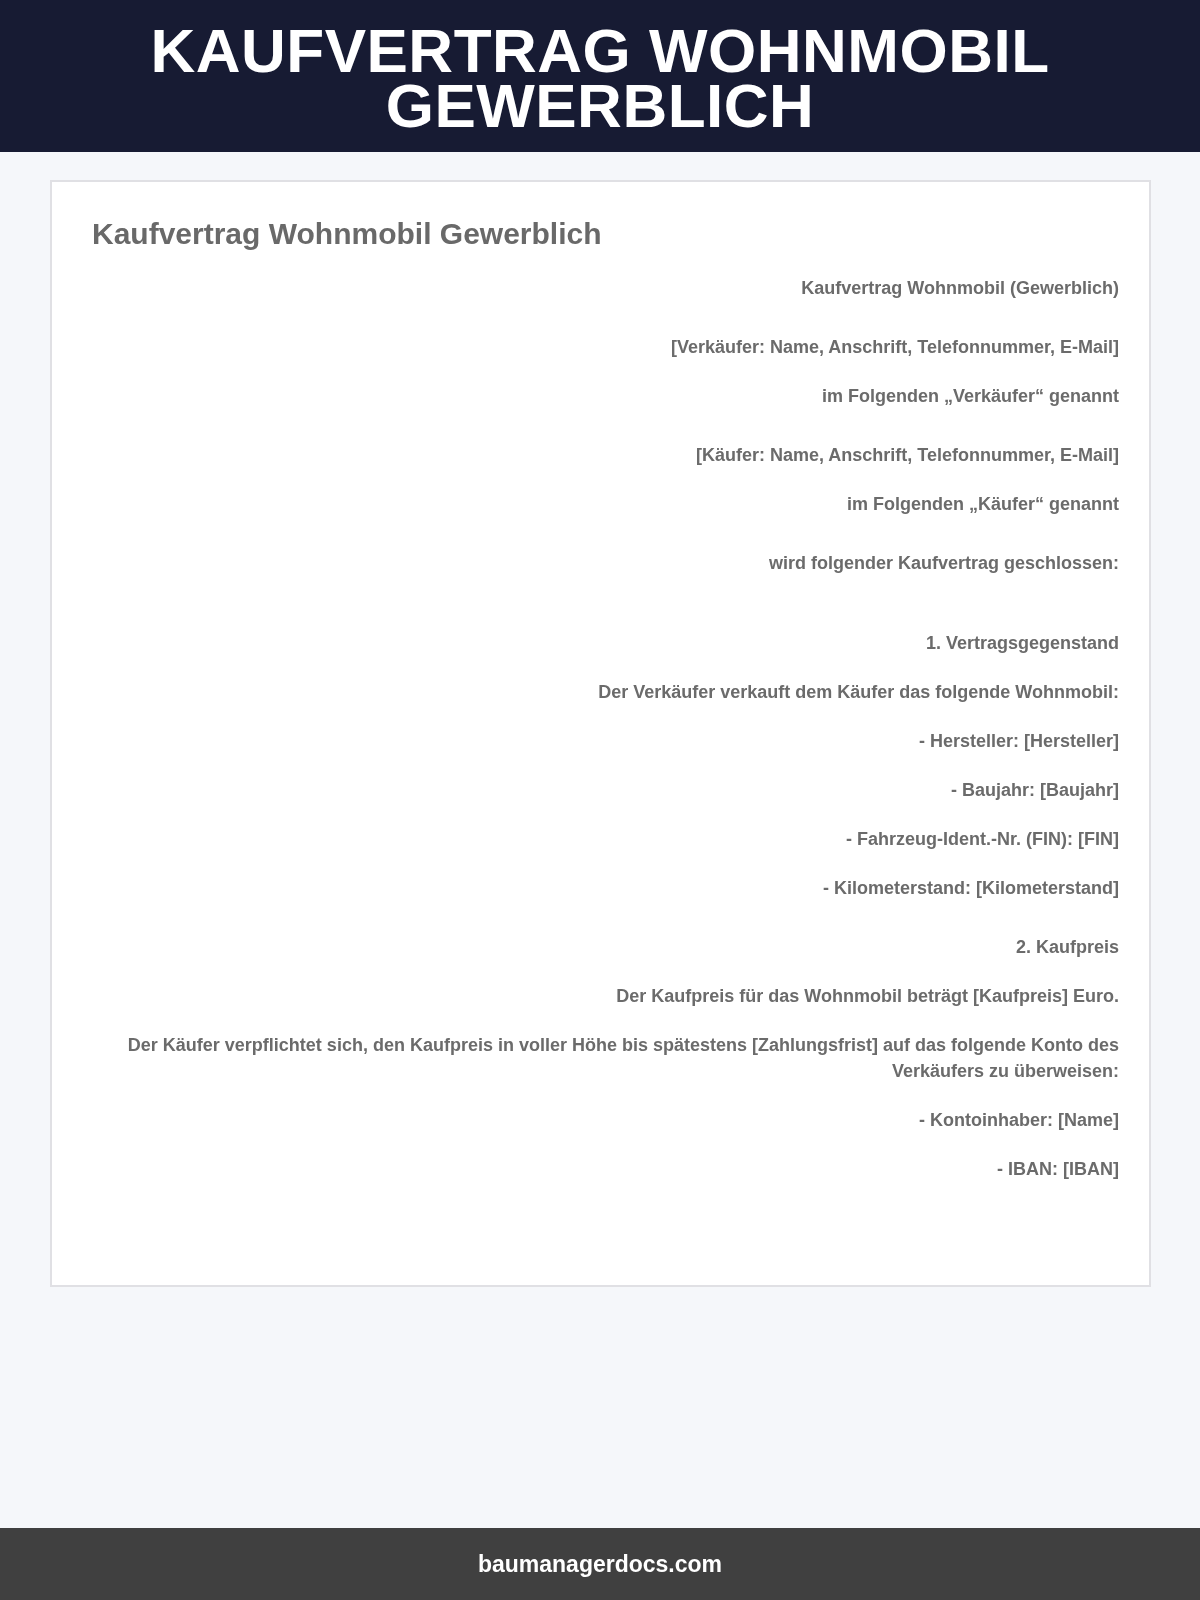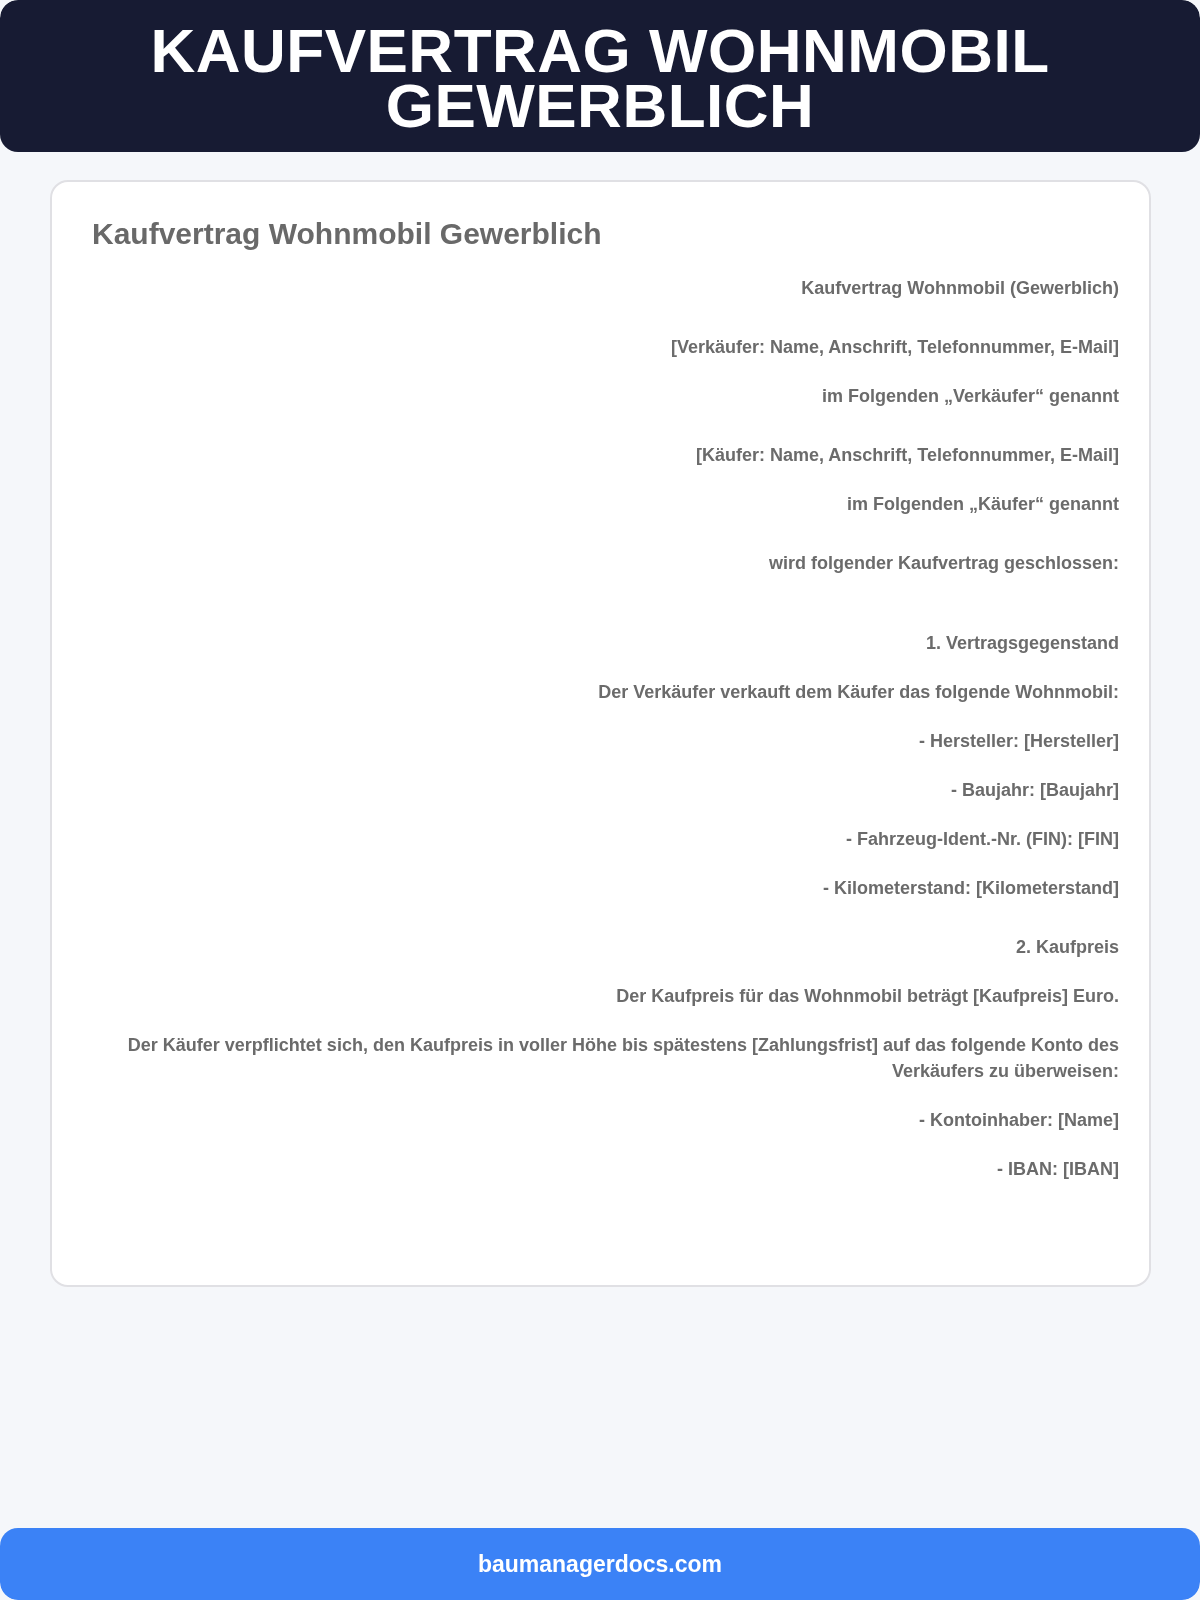--- a/index.html
+++ b/index.html
@@ -1,15 +1,15 @@
 <!DOCTYPE html>
 <html lang="de"><head>
 <meta charset="utf-8">
 <style>
-  * { margin: 0; padding: 0; box-sizing: border-box; border-radius: 18px; }
+  * { margin: 0; padding: 0; box-sizing: border-box; }
   html, body { width: 1200px; }
   body {
     height: 1600px;
     display: flex;
     flex-direction: column;
     background: #f5f7fa;
     font-family: "Liberation Sans", "DejaVu Sans", sans-serif;
     overflow: hidden;
   }
   .site-header {
@@ -52,21 +52,21 @@
     font-weight: 700;
     margin: 23px 0;
     text-align: right;
   }
   .doc-card p.sp-lg  { margin-top: 33px; }
   .doc-card p.sp-xl  { margin-top: 38px; }
   .doc-card p.sp-xxl { margin-top: 54px; }
   .site-footer {
     margin-top: auto;
     height: 72px;
-    background: #3b82f6;
+    background: #404040;
     color: #ffffff;
     display: flex;
     align-items: center;
     justify-content: center;
     flex: 0 0 auto;
   }
   .site-footer .site-name {
     font-size: 23px;
     font-weight: 700;
   }

